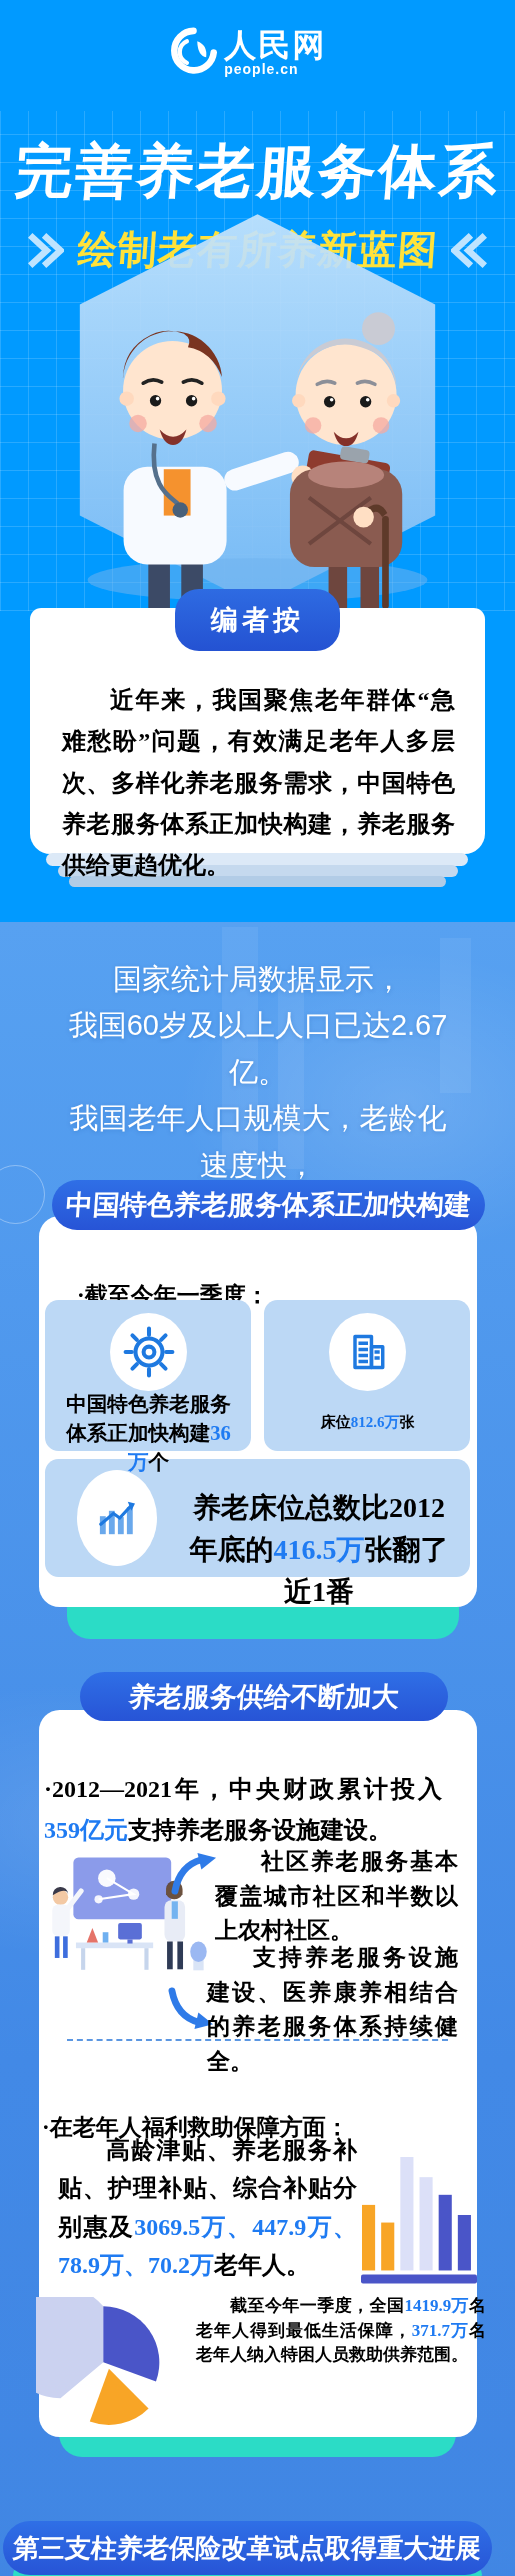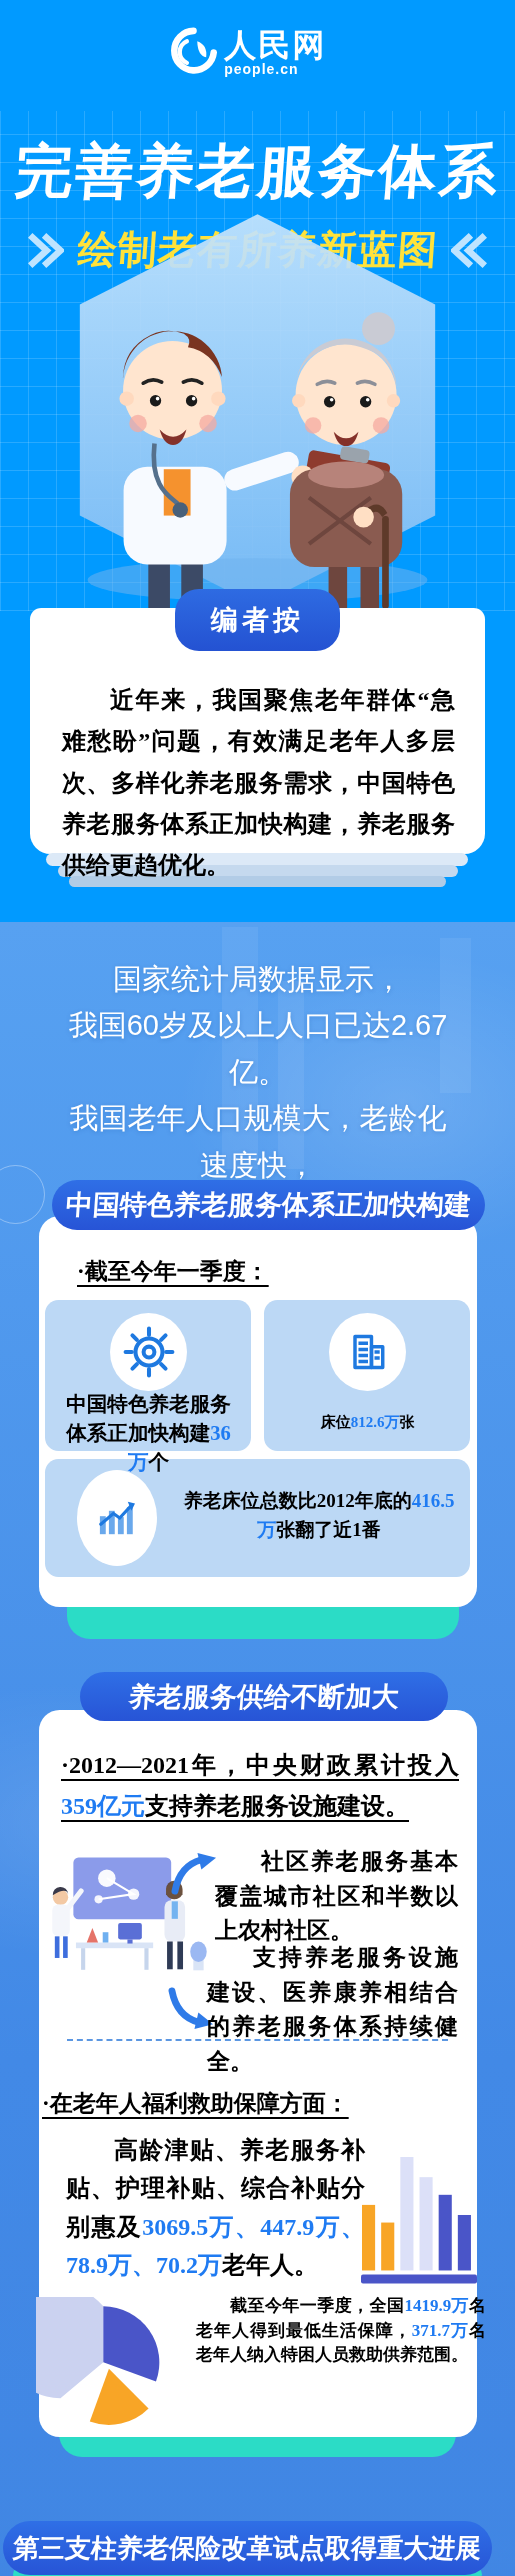--- a/index.html
+++ b/index.html
@@ -42,21 +42,21 @@
     font-size:29px;font-weight:400;line-height:1.6;text-shadow:0 1px 4.1px rgba(10,70,150,.25);}
   
   .pill{border-radius:31px;background:linear-gradient(180deg,#2F6FE6,#2754D6);
     display:flex;align-items:center;justify-content:center;color:#fff;font-weight:900;z-index:3;}
   .pill > span{transform:skewX(-4deg);white-space:nowrap;}
   .tealbar{background:#2BDCC6;border-radius:15.5px;z-index:2;}
   .card{background:#fff;border-radius:20.6px;z-index:2;}
   .teal-under{background:#2BDCC6;border-radius:23px;z-index:1;}
   .lite{background:#BCD8F5;border-radius:13.4px;}
   .egg{background:#fff;border-radius:50%;display:flex;align-items:center;justify-content:center;z-index:2;}
-  .ul{text-decoration:underline;text-decoration-thickness:1.5px;text-underline-offset:6.2px;}
+  .ul{text-decoration-thickness:1.5px;text-underline-offset:6.2px;margin-top:24px;}
   .seg-b{color:#1F7BF2;}
   .dash{border-top:2.1px dashed #5B97E2;height:0;}
 </style>
 </head>
 <body>
 
 <div class="abs bg-top"></div>
 <div class="abs bg-mid"></div>
 <div class="abs grid"></div>
 <div class="abs sil" style="left:222px;top:927px;width:36px;height:242px;"></div>
@@ -200,30 +200,30 @@
 <div class="abs egg" style="left:77px;top:1470px;width:80px;height:96px;z-index:4;">
   <svg width="54" height="54" viewBox="0 0 120 120">
     <rect x="22" y="56" width="13" height="40" fill="#69A8EC"></rect>
     <rect x="42" y="44" width="13" height="52" fill="#69A8EC"></rect>
     <rect x="62" y="58" width="13" height="38" fill="#69A8EC"></rect>
     <rect x="82" y="36" width="13" height="60" fill="#69A8EC"></rect>
     <path d="M24,74 L52,50 L66,60 L92,32" fill="none" stroke="#1E79E0" stroke-width="7" stroke-linecap="round"></path>
     <polygon points="84,24 100,28 92,44" fill="#1E79E0"></polygon>
   </svg>
 </div>
-<div class="abs serif" style="left:180px;top:1487px;width:278px;font-size:19px;line-height:1.5;text-align:center;z-index:4;"><span>养老床位总数比2012年底的</span><span class="seg-b">416.5万</span><span>张翻了近1番</span></div>
+<div class="abs serif" style="left:180px;top:1487px;width:278px;font-size:28px;line-height:1.5;text-align:center;z-index:4;"><span>养老床位总数比2012年底的</span><span class="seg-b">416.5万</span><span>张翻了近1番</span></div>
 
 <div class="abs tealbar" style="left:90px;top:1709px;width:348px;height:14.4px;"></div>
 <div class="abs pill" style="left:80px;top:1672px;width:368px;height:49px;font-size:27px;">
     <span>养老服务供给不断加大</span>
   </div>
 <div class="abs teal-under" style="left:59px;top:2370px;width:397px;height:87px;"></div>
 <div class="abs card" style="left:39px;top:1710px;width:438px;height:727px;"></div>
 
-<div class="abs serif ul" style="left:61px;top:1745px;width:398px;font-size:24px;line-height:1.7;text-align:justify;z-index:3;"><span>·2012—2021年，中央财政累计投入</span><span class="seg-b">359亿元</span><span>支持养老服务设施建设。</span></div>
+<div class="abs serif ul" style="left:44px;top:1745px;width:398px;font-size:24px;line-height:1.7;text-align:justify;z-index:3;"><span>·2012—2021年，中央财政累计投入</span><span class="seg-b">359亿元</span><span>支持养老服务设施建设。</span></div>
 
 <svg class="abs" style="left:45px;top:1855px;z-index:3;" width="170" height="139" viewBox="0 0 330 270">
   <rect x="55" y="5" width="190" height="120" rx="10" fill="#8B9BEA"></rect>
   <circle cx="120" cy="45" r="17" fill="#fff" opacity="0.95"></circle>
   <circle cx="172" cy="76" r="11" fill="#fff" opacity="0.9"></circle>
   <circle cx="104" cy="86" r="8" fill="#fff" opacity="0.9"></circle>
   <path d="M120,45 L172,76 L104,86" stroke="#fff" stroke-width="4" fill="none"></path>
   <circle cx="30" cy="82" r="15" fill="#F3C9A4"></circle>
   <path d="M15,78 a15,15 0 0 1 30,-2 q-4,-14 -30,2" fill="#3A3A4A"></path>
   <rect x="14" y="96" width="34" height="62" rx="12" fill="#F4F6FB"></rect>
@@ -254,21 +254,21 @@
   <path d="M8,8 Q18,60 62,72" fill="none" stroke="#2F7BE8" stroke-width="14" stroke-linecap="round"></path>
   <polygon points="54,86 92,76 62,52" fill="#2F7BE8"></polygon>
 </svg>
 
 <div class="abs serif" style="left:215px;top:1845px;width:243px;font-size:23px;line-height:1.5;text-indent:2em;text-align:justify;z-index:3;">社区养老服务基本覆盖城市社区和半数以上农村社区。</div>
 <div class="abs serif" style="left:207px;top:1941px;width:251px;font-size:23px;line-height:1.5;text-indent:2em;text-align:justify;z-index:3;">支持养老服务设施建设、医养康养相结合的养老服务体系持续健全。</div>
 
 <div class="abs dash" style="left:67px;top:2039px;width:381px;z-index:3;"></div>
 
 <div class="abs serif ul" style="left:42px;top:2088px;width:340px;font-size:23px;z-index:3;">·在老年人福利救助保障方面：</div>
-<div class="abs serif" style="left:58px;top:2131px;width:299px;font-size:24px;line-height:1.6;text-indent:2em;text-align:justify;z-index:3;margin-left:8px;"><span>高龄津贴、养老服务补贴、护理补贴、综合补贴分别惠及</span><span class="seg-b">3069.5万、447.9万、78.9万、70.2万</span><span>老年人。</span></div>
+<div class="abs serif" style="left:58px;top:2131px;width:299px;font-size:24px;line-height:1.6;text-indent:2em;text-align:justify;z-index:3;"><span>高龄津贴、养老服务补贴、护理补贴、综合补贴分别惠及</span><span class="seg-b">3069.5万、447.9万、78.9万、70.2万</span><span>老年人。</span></div>
 
 <svg class="abs" style="left:361px;top:2143px;z-index:3;" width="116" height="147" viewBox="0 0 230 290">
   <rect x="2" y="122" width="26" height="130" fill="#F8A526"></rect>
   <rect x="40" y="157" width="26" height="95" fill="#F8A526"></rect>
   <rect x="78" y="27" width="26" height="225" fill="#DCE0F8"></rect>
   <rect x="116" y="67" width="26" height="185" fill="#DCE0F8"></rect>
   <rect x="154" y="102" width="26" height="150" fill="#4A55C8"></rect>
   <rect x="192" y="142" width="26" height="110" fill="#4A55C8"></rect>
   <rect x="0" y="260" width="230" height="18" rx="4" fill="#4A55C8"></rect>
 </svg>

